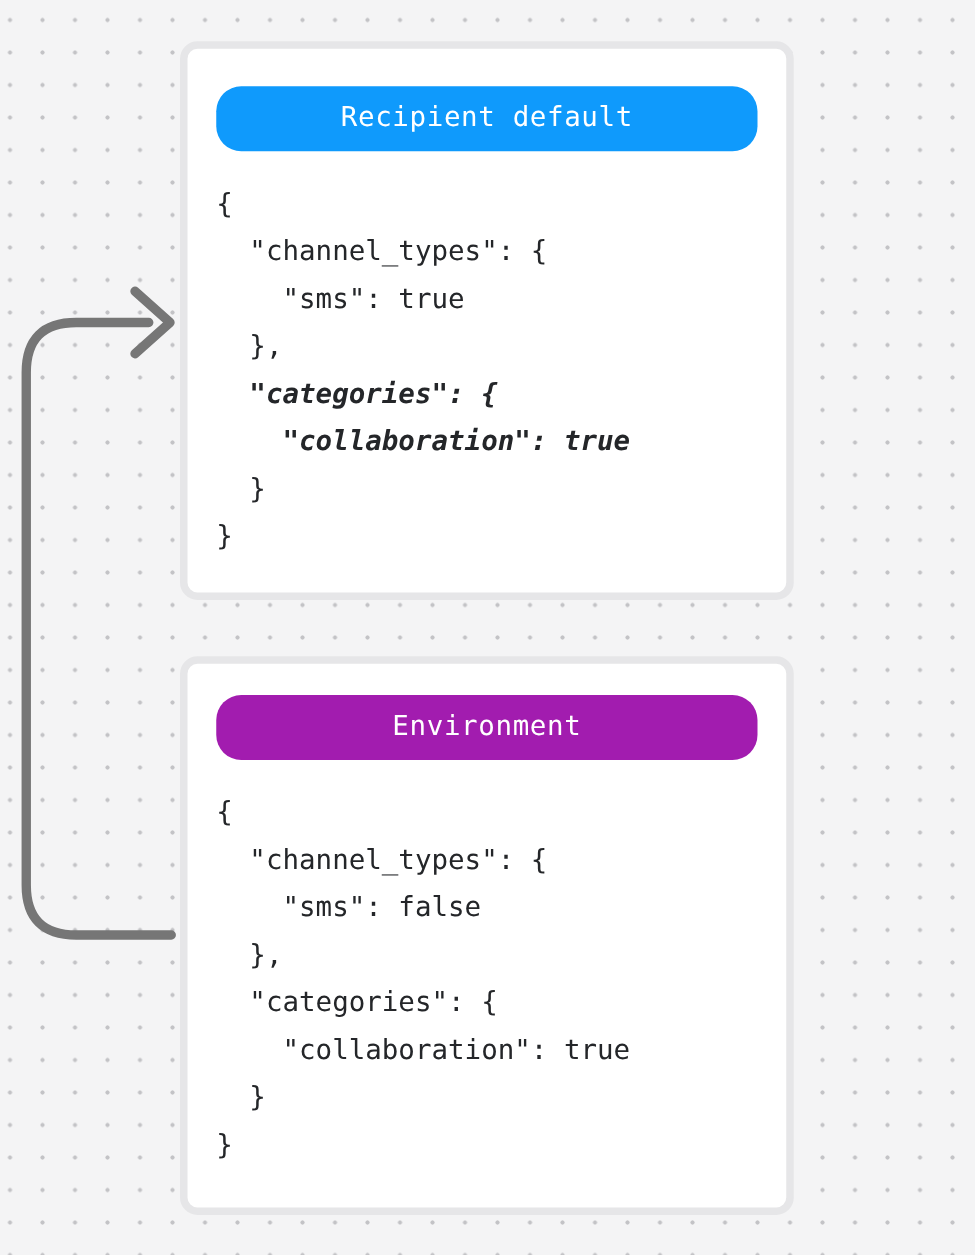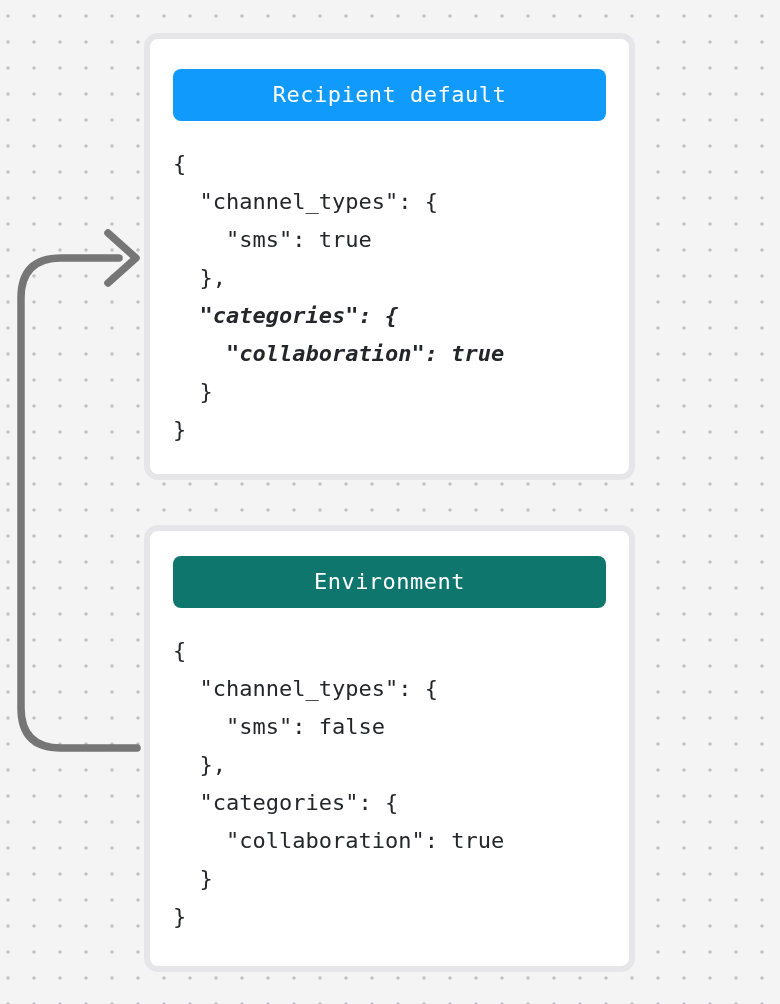--- a/index.html
+++ b/index.html
@@ -29,21 +29,21 @@
     box-sizing: border-box;
     background: #ffffff;
     border: 6px solid #e6e6e8;
     border-radius: 14px;
   }
   .card-top { top: 33px; }
   .card-bottom { top: 525px; }
   .badge {
     height: 52px;
     margin: 0 23px;
-    border-radius: 8px;
+    border-radius: 20px;
     color: #ffffff;
     font-size: 22px;
     font-weight: 500;
     line-height: 52px;
     text-align: center;
     letter-spacing: 0.5px;
   }
   .card-top .badge { margin-top: 30px; }
   .card-bottom .badge { margin-top: 25px; }
   .code {
@@ -67,17 +67,17 @@
       <path d="M 108 233 L 136 258 L 108 283"></path>
     </g>
   </svg>
 
   <div class="card card-top">
     <div class="badge" style="background-color: rgb(15, 154, 252);">Recipient default</div>
     <div class="code"><div class="code-line">{</div><div class="code-line">  "channel_types": {</div><div class="code-line">    "sms": true</div><div class="code-line">  },</div><div class="code-line em">  "categories": {</div><div class="code-line em">    "collaboration": true</div><div class="code-line">  }</div><div class="code-line">}</div></div>
   </div>
 
   <div class="card card-bottom">
-    <div class="badge" style="background-color: #0f766e;">Environment</div>
+    <div class="badge" style="background-color: #a21caf;">Environment</div>
     <div class="code"><div class="code-line">{</div><div class="code-line">  "channel_types": {</div><div class="code-line">    "sms": false</div><div class="code-line">  },</div><div class="code-line">  "categories": {</div><div class="code-line">    "collaboration": true</div><div class="code-line">  }</div><div class="code-line">}</div></div>
   </div>
 
 </div>
 
 </body></html>

